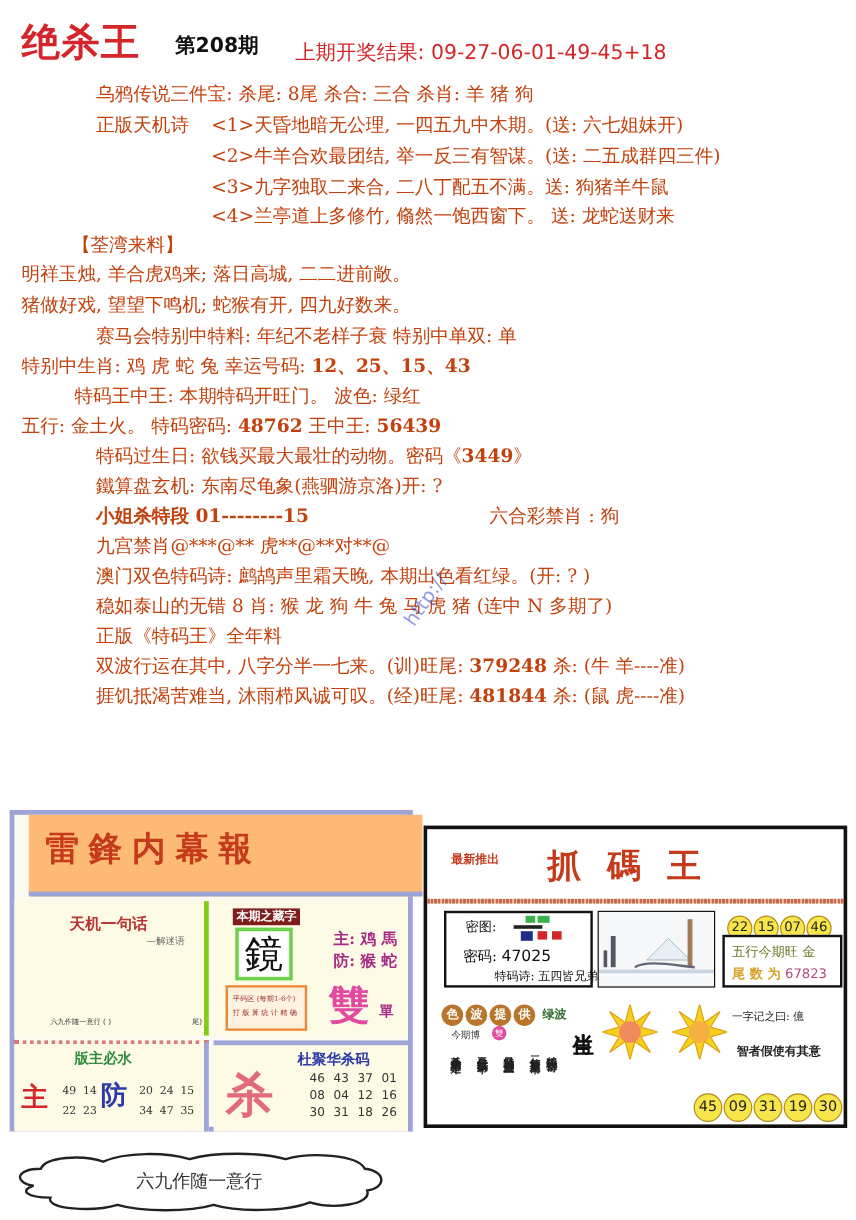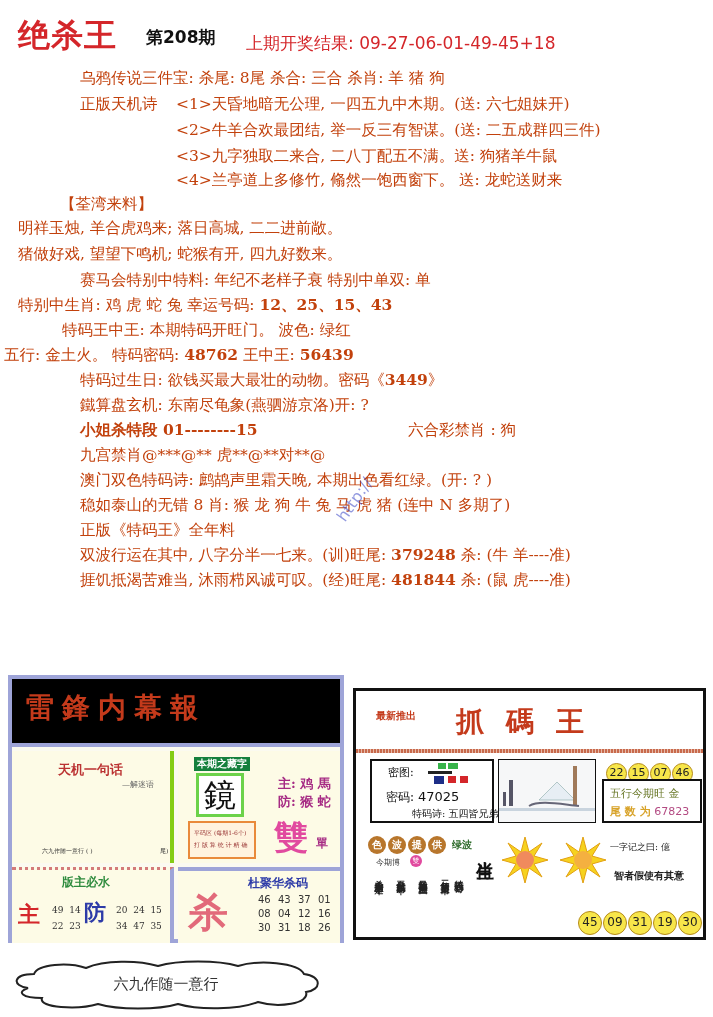--- a/index.html
+++ b/index.html
@@ -13,34 +13,34 @@
   .issue { left: 146px; top: 26px; font-size: 17px; color: #111; font-family: "DejaVu Sans", sans-serif; font-weight: bold; }
   .result { left: 246px; top: 32px; font-size: 17px; color: #d4262a; font-family: "DejaVu Sans", sans-serif; }
 
   .line { font-size: 15.5px; line-height: 20px; color: #c2410c; }
   .b { font-weight: bold; }
 
   .watermark { left: 330px; top: 490px; transform: rotate(-55deg); font-size: 16px; color: #3a46c6; opacity: 0.55; font-family: "DejaVu Sans", sans-serif; }
 
   
   .lp { left: 8px; top: 675px; width: 336px; height: 268px; border: 4px solid #9ea4d8; background: #fbfaf0; }
-  .lp-head { position: absolute; left: 0; top: 0; width: 100%; height: 68px; background: #000000; border-bottom: 4px solid #9ea4d8; }
+  .lp-head { position: absolute; left: 12px; top: 0; width: 100%; height: 68px; background: #fdba74; border-bottom: 4px solid #9ea4d8; }
   .lp-title { position: absolute; left: 14px; top: 10px; font-size: 28px; color: #c43a1b; font-weight: bold; letter-spacing: 8px; font-family: "DejaVu Serif", serif; }
   .lp-cell { position: absolute; background: #fdfbe6; }
   .lp-c1 { left: 0; top: 72px; width: 162px; height: 112px; border-right: 4px solid #84cc16; }
   .lp-c2 { left: 166px; top: 72px; width: 162px; height: 112px; }
   .lp-c3 { left: 0; top: 188px; width: 162px; height: 76px; border-right: 4px solid #9ea4d8; border-top: 3px dotted #d37a7a; }
   .lp-c4 { left: 166px; top: 188px; width: 162px; height: 76px; border-top: 4px solid #9ea4d8; }
 
   .tianji { position: absolute; left: 46px; top: 10px; font-size: 13px; color: #b33; font-weight: bold; }
   .tianji-sub { position: absolute; left: 110px; top: 28px; font-size: 8px; color: #666; }
   .tianji-foot { position: absolute; left: 30px; top: 96px; font-size: 6px; color: #333; }
   .tianji-foot2 { position: absolute; left: 148px; top: 96px; font-size: 6px; color: #333; }
 
-  .bq-label { position: absolute; left: 16px; top: 6px; font-size: 10px; color: #fff; background: #15803d; padding: 0 3px; font-weight: bold; }
+  .bq-label { position: absolute; left: 16px; top: 6px; font-size: 10px; color: #fff; background: #7f1d1d; padding: 0 3px; font-weight: bold; }
   .bq-box { position: absolute; left: 18px; top: 22px; width: 48px; height: 44px; border: 3px solid #6cd24a; background: #fff; text-align: center; font-size: 32px; line-height: 38px; color: #111; }
   .pt-box { position: absolute; left: 10px; top: 70px; width: 68px; height: 38px; border: 2px solid #e98a3b; background: #fff3df; font-size: 6px; color: #933; padding: 4px; line-height: 12px; }
   .zhu-fang { position: absolute; left: 100px; top: 24px; font-size: 13px; color: #a62b84; font-weight: bold; line-height: 18px; }
   .shuang { position: absolute; left: 96px; top: 64px; font-size: 34px; color: #e14a9f; font-weight: bold; }
   .dan { position: absolute; left: 138px; top: 84px; font-size: 12px; color: #a62b84; font-weight: bold; }
 
   .xm { position: absolute; left: 50px; top: 4px; font-size: 12px; color: #2e8b3d; font-weight: bold; }
   .zhu-big { position: absolute; left: 6px; top: 30px; font-size: 22px; color: #d4262a; font-weight: bold; }
   .fang-big { position: absolute; left: 72px; top: 28px; font-size: 22px; color: #2d3ba8; font-weight: bold; }
   .nums { position: absolute; font-size: 9px; color: #333; line-height: 16px; font-family: "DejaVu Serif", serif; }
@@ -96,21 +96,21 @@
 <div class="abs line" style="left:176px;top:170px;">&lt;4&gt;兰亭道上多修竹, 翛然一饱西窗下。 送: 龙蛇送财来</div>
 
 <div class="abs line" style="left:60px;top:194px;">【荃湾来料】</div>
 <div class="abs line" style="left:18px;top:218px;">明祥玉烛, 羊合虎鸡来; 落日高城, 二二进前敞。</div>
 <div class="abs line" style="left:18px;top:244px;">猪做好戏, 望望下鸣机; 蛇猴有开, 四九好数来。</div>
 <div class="abs line" style="left:80px;top:270px;">赛马会特别中特料: 年纪不老样子衰 特别中单双: 单</div>
 <div class="abs line" style="left:18px;top:295px;">
   <span>特别中生肖: 鸡 虎 蛇 兔 幸运号码: </span><span class="b">12、25、15、43</span>
 </div>
 <div class="abs line" style="left:62px;top:320px;">特码王中王: 本期特码开旺门。 波色: 绿红</div>
-<div class="abs line" style="left:4px;top:345px;text-align:center;">
+<div class="abs line" style="left:18px;top:345px;text-align:center;">
   <span>五行: 金土火。 特码密码: </span><span class="b">48762</span><span> 王中王: </span><span class="b">56439</span>
 </div>
 <div class="abs line" style="left:80px;top:370px;">
   <span>特码过生日: 欲钱买最大最壮的动物。密码《</span><span class="b">3449</span><span>》</span>
 </div>
 <div class="abs line" style="left:80px;top:395px;">鐵算盘玄机: 东南尽龟象(燕驷游京洛)开: ?</div>
 <div class="abs line b" style="left:80px;top:420px;">小姐杀特段 01--------15</div>
 <div class="abs line" style="left:408px;top:420px;">六合彩禁肖 : 狗</div>
 <div class="abs line" style="left:80px;top:445px;">九宫禁肖@***@** 虎**@**对**@</div>
 <div class="abs line" style="left:80px;top:470px;">澳门双色特码诗: 鹧鸪声里霜天晚, 本期出色看红绿。(开: ? )</div>

